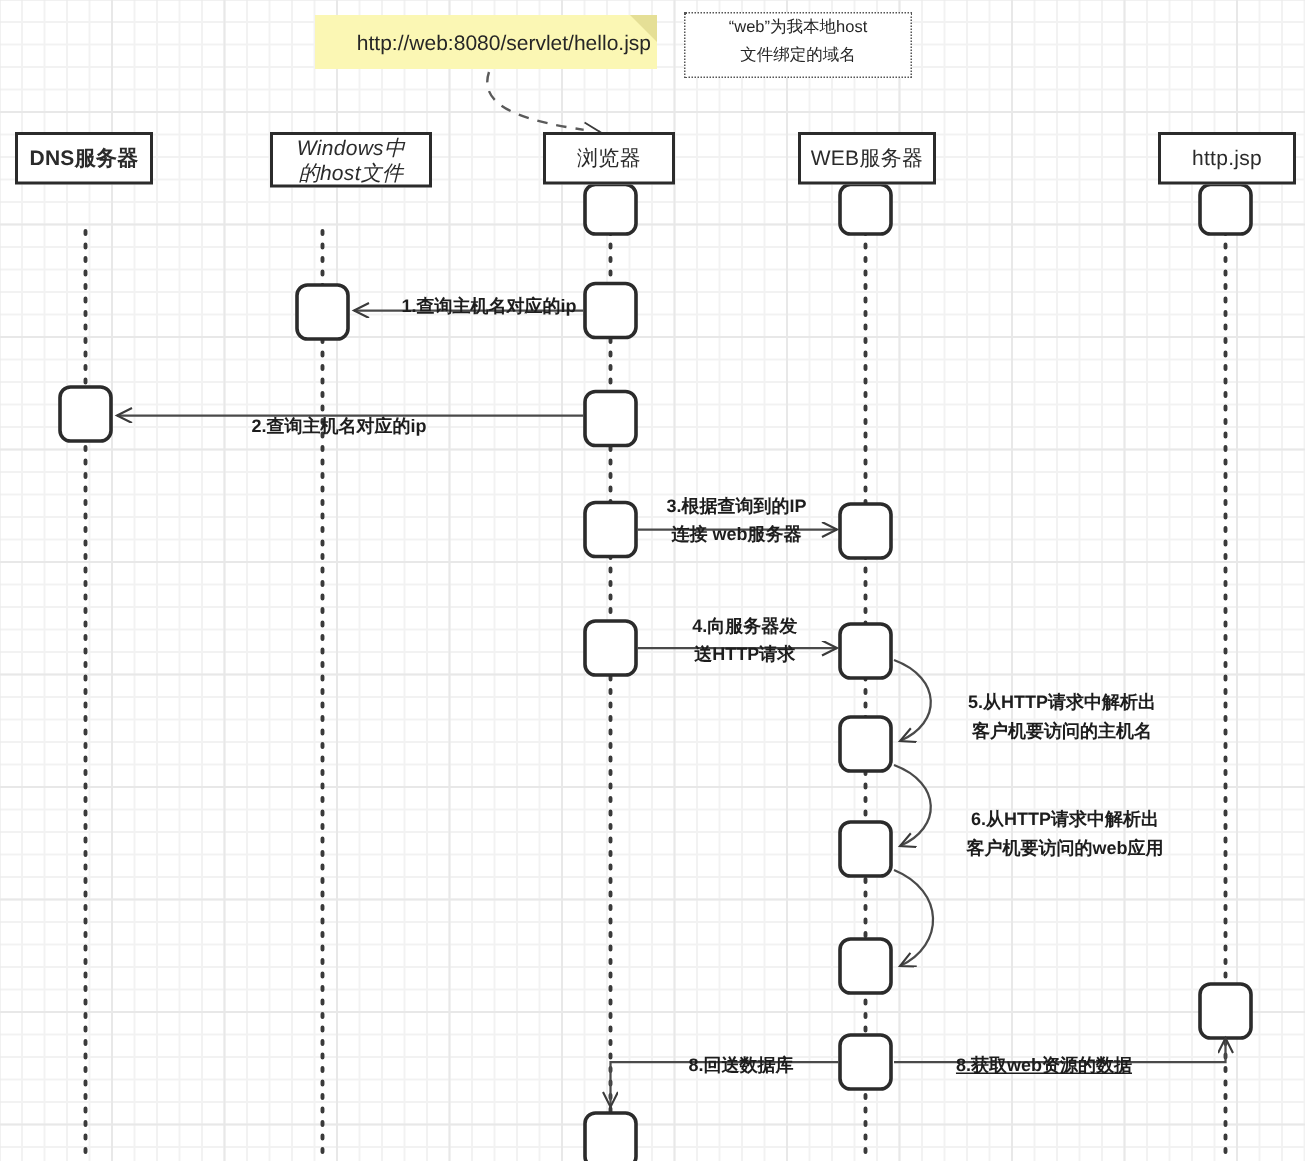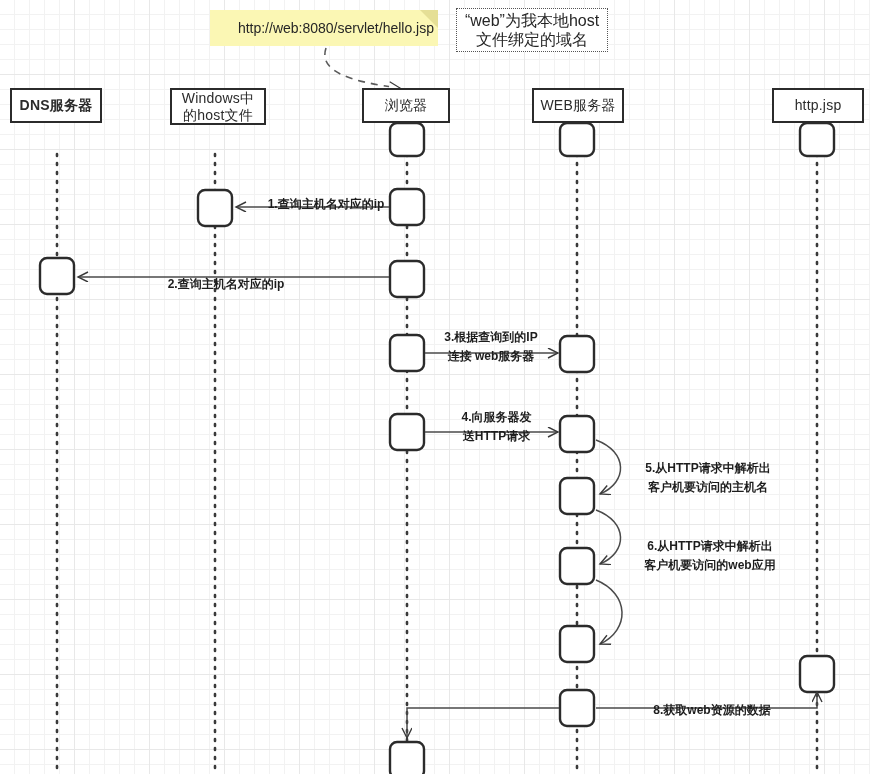--- a/index.html
+++ b/index.html
@@ -71,25 +71,25 @@
     width: 0; height: 0;
     border-left: 18px solid transparent;
     border-top: 18px solid #e5df96;
   }
   .dashed-note {
     position: absolute;
     box-sizing: border-box;
     border: 1px dotted #555;
     background: #ffffff;
     color: #262626;
-    font-size: 16px;
+    font-size: 11px;
     line-height: 19px;
     text-align: center;
     display: flex;
-    align-items: center;
+    align-items: flex-start;
     justify-content: center;
     white-space: pre-line;
     z-index: 7;
   }
 </style>
 </head>
 <body>
 
 <div id="canvas">
 
@@ -156,21 +156,21 @@
       <path d="M596,708 L817,708 L817,692" marker-end="url(#openArrowR)"></path>
     </g>
 
     <path d="M326,48 C318,72 352,82 400,88" fill="none" stroke="#5a5a5a" stroke-width="1.6" stroke-dasharray="7 6" marker-end="url(#hollowTri)"></path>
   </svg>
 
   <div class="lifeline-header" style="left:10px; top:88px; width:92px; height:35px;font-weight:bold;">
     <span>DNS服务器</span>
   </div>
 
-  <div class="lifeline-header" style="left:170px; top:88px; width:96px; height:37px; white-space:pre-line;">
+  <div class="lifeline-header" style="left:180px; top:88px; width:108px; height:37px; white-space:pre-line;font-style:italic;">
     <span>Windows中
 的host文件</span>
   </div>
 
   <div class="lifeline-header" style="left:532px; top:88px; width:92px; height:35px;">
     <span>WEB服务器</span>
   </div>
 
   <div class="lifeline-header" style="left:362px; top:88px; width:88px; height:35px;">
     <span>浏览器</span>
@@ -212,18 +212,21 @@
     <span>5.从HTTP请求中解析出
 客户机要访问的主机名</span>
   </div>
 
   <div class="msg-label" style="left:618px; top:518px; width:184px;">
     <span>6.从HTTP请求中解析出
 客户机要访问的web应用</span>
   </div>
 
 
-
-  <div class="msg-label" style="left:622px; top:682px; width:180px;">
+  <div class="msg-label" style="left:434px; top:682px; width:120px;">
+    <span>8.回送数据库</span>
+  </div>
+
+  <div class="msg-label" style="left:606px; top:682px; width:180px;text-decoration:underline;">
     <span>8.获取web资源的数据</span>
   </div>
 
 </div>
 
 </body></html>

